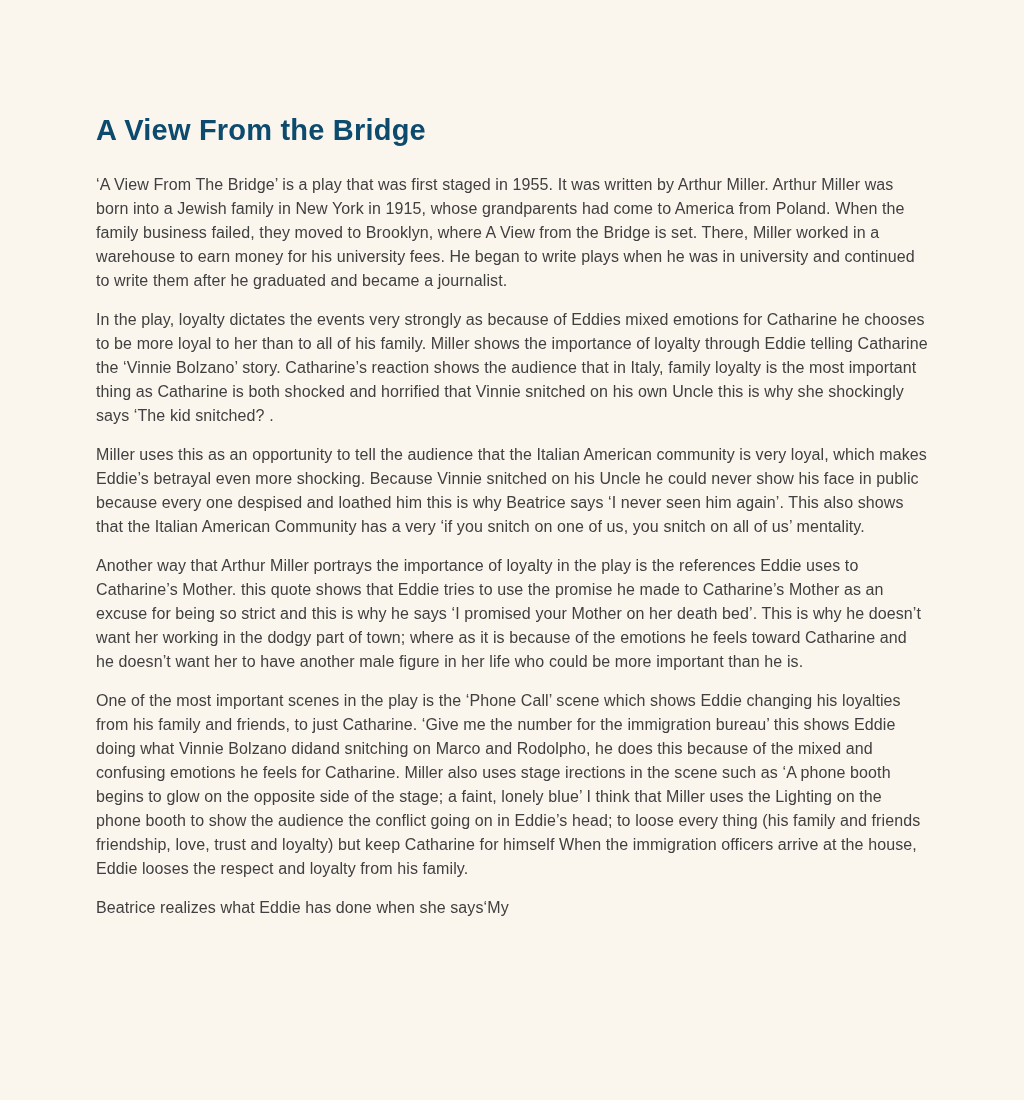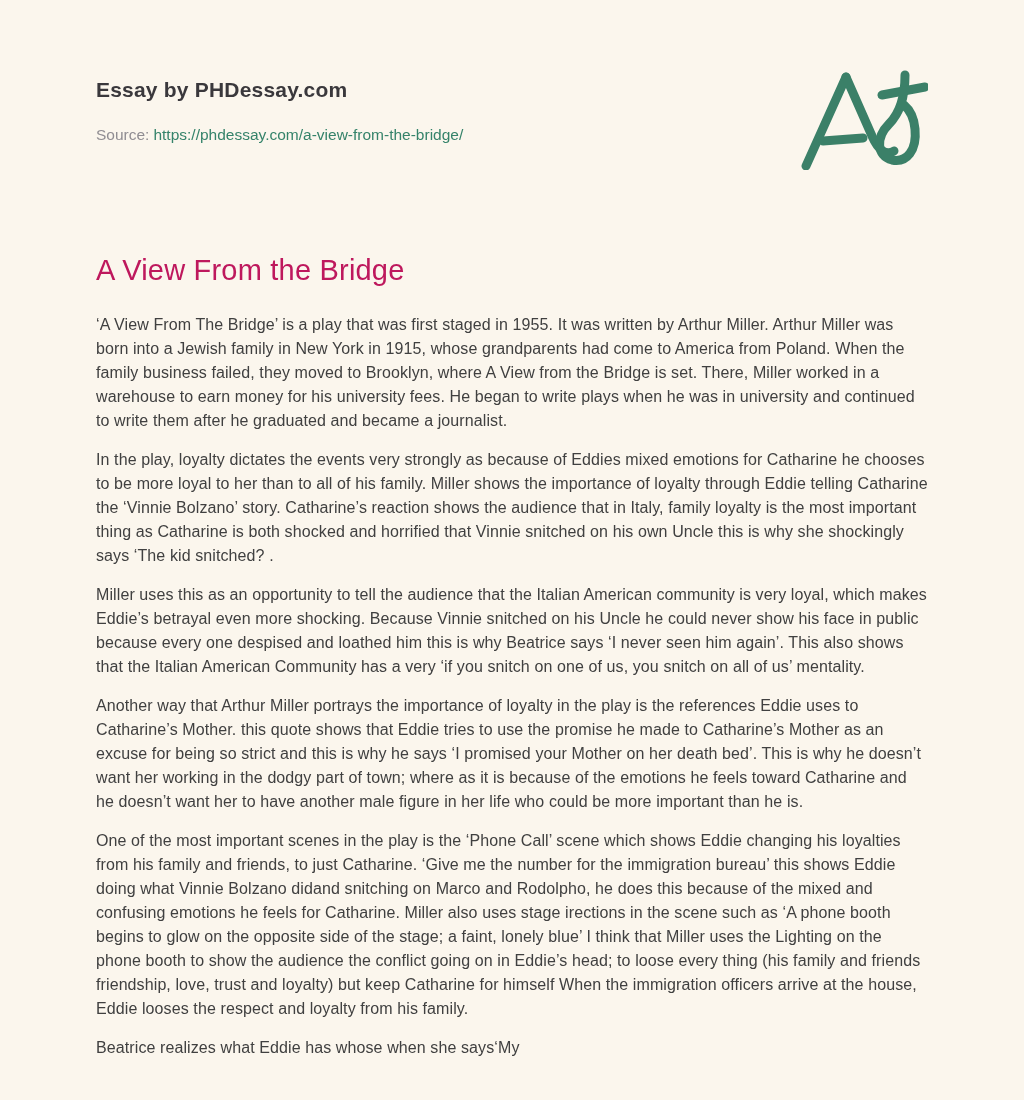--- a/index.html
+++ b/index.html
@@ -35,64 +35,45 @@
     margin-left: 4px;
   }
   .logo {
     width: 132px;
     height: 102px;
     margin-top: -10px;
     flex-shrink: 0;
   }
   .essay-title {
     font-size: 29px;
-    font-weight: 400;
-    color: #be185d;
+    font-weight: 700;
+    color: #0c4a6e;
     letter-spacing: 0.2px;
-    margin-top: 84px;
+    margin-top: 36px;
   }
   .essay-body {
     margin-top: 26px;
     max-width: 832px;
   }
   .essay-body p {
     font-size: 16px;
     line-height: 24px;
     color: #404040;
     margin-bottom: 15px;
     letter-spacing: 0.1px;
   }
 </style>
 </head>
 <body>
 
 <div class="page">
-  <div class="header">
-    <div class="header-left">
-      <div class="header-title">Essay by PHDessay.com</div>
-      <div class="source-line">
-        <span>Source:</span><a href="#">https://phdessay.com/a-view-from-the-bridge/</a>
-      </div>
-    </div>
-    <div class="logo">
-      <svg width="132" height="102" viewBox="0 0 132 102" fill="none" xmlns="http://www.w3.org/2000/svg">
-        <g stroke="#3b8068" stroke-width="9" stroke-linecap="round" fill="none">
-          <path d="M10 98 L50 9"></path>
-          <path d="M50 9 L76 68 C82 82 90 88 98 83"></path>
-          <path d="M27 73 L67 70"></path>
-          <path d="M109 7 C109 27 104 45 93 56 C80 69 80 88 96 92 C111 95 121 82 119 61 C118 50 114 42 108 37"></path>
-          <path d="M86 27 L129 19"></path>
-        </g>
-      </svg>
-    </div>
-  </div>
 
   <h1 class="essay-title">A View From the Bridge</h1>
 
   <div class="essay-body">
     <p>‘A View From The Bridge’ is a play that was first staged in 1955. It was written by Arthur Miller. Arthur Miller was born into a Jewish family in New York in 1915, whose grandparents had come to America from Poland. When the family business failed, they moved to Brooklyn, where A View from the Bridge is set. There, Miller worked in a warehouse to earn money for his university fees. He began to write plays when he was in university and continued to write them after he graduated and became a journalist.</p>
     <p>In the play, loyalty dictates the events very strongly as because of Eddies mixed emotions for Catharine he chooses to be more loyal to her than to all of his family. Miller shows the importance of loyalty through Eddie telling Catharine the ‘Vinnie Bolzano’ story. Catharine’s reaction shows the audience that in Italy, family loyalty is the most important thing as Catharine is both shocked and horrified that Vinnie snitched on his own Uncle this is why she shockingly says ‘The kid snitched? .</p>
     <p>Miller uses this as an opportunity to tell the audience that the Italian American community is very loyal, which makes Eddie’s betrayal even more shocking. Because Vinnie snitched on his Uncle he could never show his face in public because every one despised and loathed him this is why Beatrice says ‘I never seen him again’. This also shows that the Italian American Community has a very ‘if you snitch on one of us, you snitch on all of us’ mentality.</p>
     <p>Another way that Arthur Miller portrays the importance of loyalty in the play is the references Eddie uses to Catharine’s Mother. this quote shows that Eddie tries to use the promise he made to Catharine’s Mother as an excuse for being so strict and this is why he says ‘I promised your Mother on her death bed’. This is why he doesn’t want her working in the dodgy part of town; where as it is because of the emotions he feels toward Catharine and he doesn’t want her to have another male figure in her life who could be more important than he is.</p>
     <p>One of the most important scenes in the play is the ‘Phone Call’ scene which shows Eddie changing his loyalties from his family and friends, to just Catharine. ‘Give me the number for the immigration bureau’ this shows Eddie doing what Vinnie Bolzano didand snitching on Marco and Rodolpho, he does this because of the mixed and confusing emotions he feels for Catharine. Miller also uses stage irections in the scene such as ‘A phone booth begins to glow on the opposite side of the stage; a faint, lonely blue’ I think that Miller uses the Lighting on the phone booth to show the audience the conflict going on in Eddie’s head; to loose every thing (his family and friends friendship, love, trust and loyalty) but keep Catharine for himself When the immigration officers arrive at the house, Eddie looses the respect and loyalty from his family.</p>
-    <p>Beatrice realizes what Eddie has whose when she says‘My</p>
+    <p>Beatrice realizes what Eddie has done when she says‘My</p>
   </div>
 </div>
 
 </body></html>

